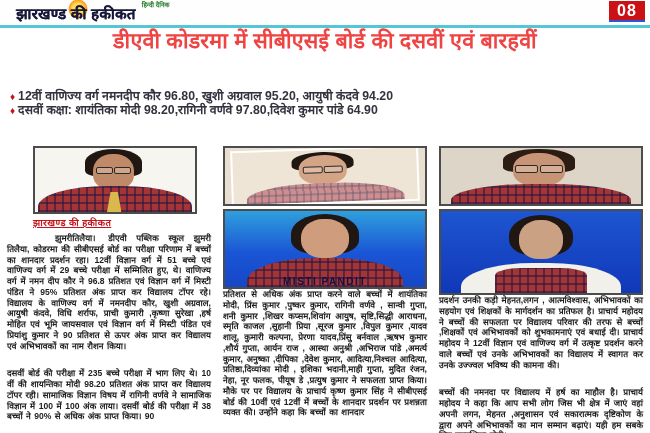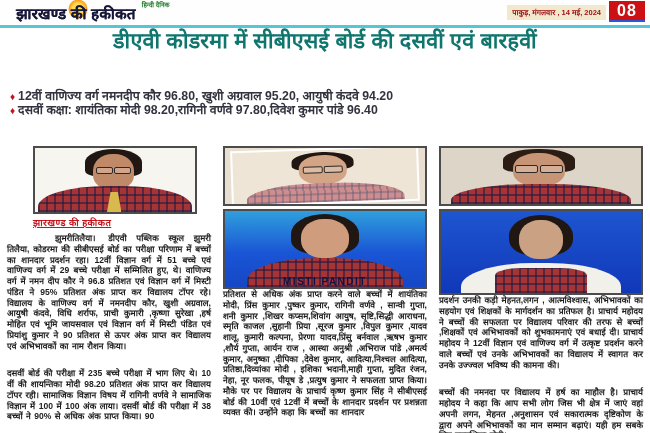--- a/index.html
+++ b/index.html
@@ -22,21 +22,21 @@
     background:#c2161c; color:#fff; font-size:11.5px; font-weight:700; text-align:center; line-height:19px;
     clip-path:polygon(5% 0,95% 0,100% 50%,95% 100%,5% 100%,0 50%); }
   .dateline { position:absolute; right:44px; top:5px; height:15px; line-height:11px;
     background:#f1e9cd; color:#a3121a; font-size:7.5px; font-weight:700; padding:2px 5px; white-space:nowrap; }
   .page-number { position:absolute; right:5px; top:1px; width:36px; height:21px;
     background:#cc1114; color:#fff; font-size:16px; font-weight:700; text-align:center; line-height:20px;
     border-bottom:2px solid #2a57d8; letter-spacing:1px; }
   .teal-rule { height:3px; background:#55c6d6; }
 
   
-  .headline { height:47px; padding-top:2px; text-align:center; font-weight:700; color:#0f766e;
+  .headline { height:47px; padding-top:2px; text-align:center; font-weight:700; color:#ef4444;
     font-size:21.5px; line-height:1.05; letter-spacing:.2px; overflow:hidden; }
   .highlights { height:58px; padding:2px 10px 0 10px; overflow:hidden; list-style:none;margin-top:12px; }
   .highlights li { font-size:12.3px; font-weight:700; color:#33333f; line-height:1.15; text-align:justify; }
   .bullet-icon { color:#c2161c; font-size:10px; margin-right:3px; }
 
   
   .columns { display:flex; gap:12px; padding:1px 7px 0 7px; height:300px; overflow:hidden; }
   .col { flex:1 1 0; min-width:0; }
   .body-text { font-size:8.55px; font-weight:700; line-height:1.26; color:#1d1d1d;
     text-align:justify; word-spacing:1px; }
@@ -102,32 +102,31 @@
 <body>
 
 <div class="page">
 
   <header class="masthead">
     <div class="logo">
       <span class="sun-icon"></span>
       <span class="logo-text">झारखण्ड की हकीकत</span>
       <span class="logo-tagline">हिन्दी दैनिक</span>
     </div>
-    <div class="dateline">पाकुड़, मंगलवार , 14 मई, 2024</div>
     <div class="page-number">08</div>
   </header>
   <div class="teal-rule"></div>
 
   <h1 class="headline">
     <span>डीएवी कोडरमा में सीबीएसई बोर्ड की दसवीं एवं बारहवीं</span><br>
   </h1>
 
   <ul class="highlights">
     <li><span class="bullet-icon">♦</span><span>12वीं वाणिज्य वर्ग नमनदीप कौर 96.80, खुशी अग्रवाल 95.20, आयुषी कंदवे 94.20</span></li>
-    <li><span class="bullet-icon">♦</span><span>दसवीं कक्षा:  शायंतिका मोदी 98.20,रागिनी वर्णवे 97.80,दिवेश कुमार पांडे 96.40</span></li>
+    <li><span class="bullet-icon">♦</span><span>दसवीं कक्षा:  शायंतिका मोदी 98.20,रागिनी वर्णवे 97.80,दिवेश कुमार पांडे 64.90</span></li>
   </ul>
 
   <div class="columns">
 
     <div class="col">
       <div class="photo p1">
         <div class="ph-hair"></div>
         <div class="ph-head"></div>
         <div class="ph-glasses"></div>
         <div class="ph-torso plaid-red"></div>

